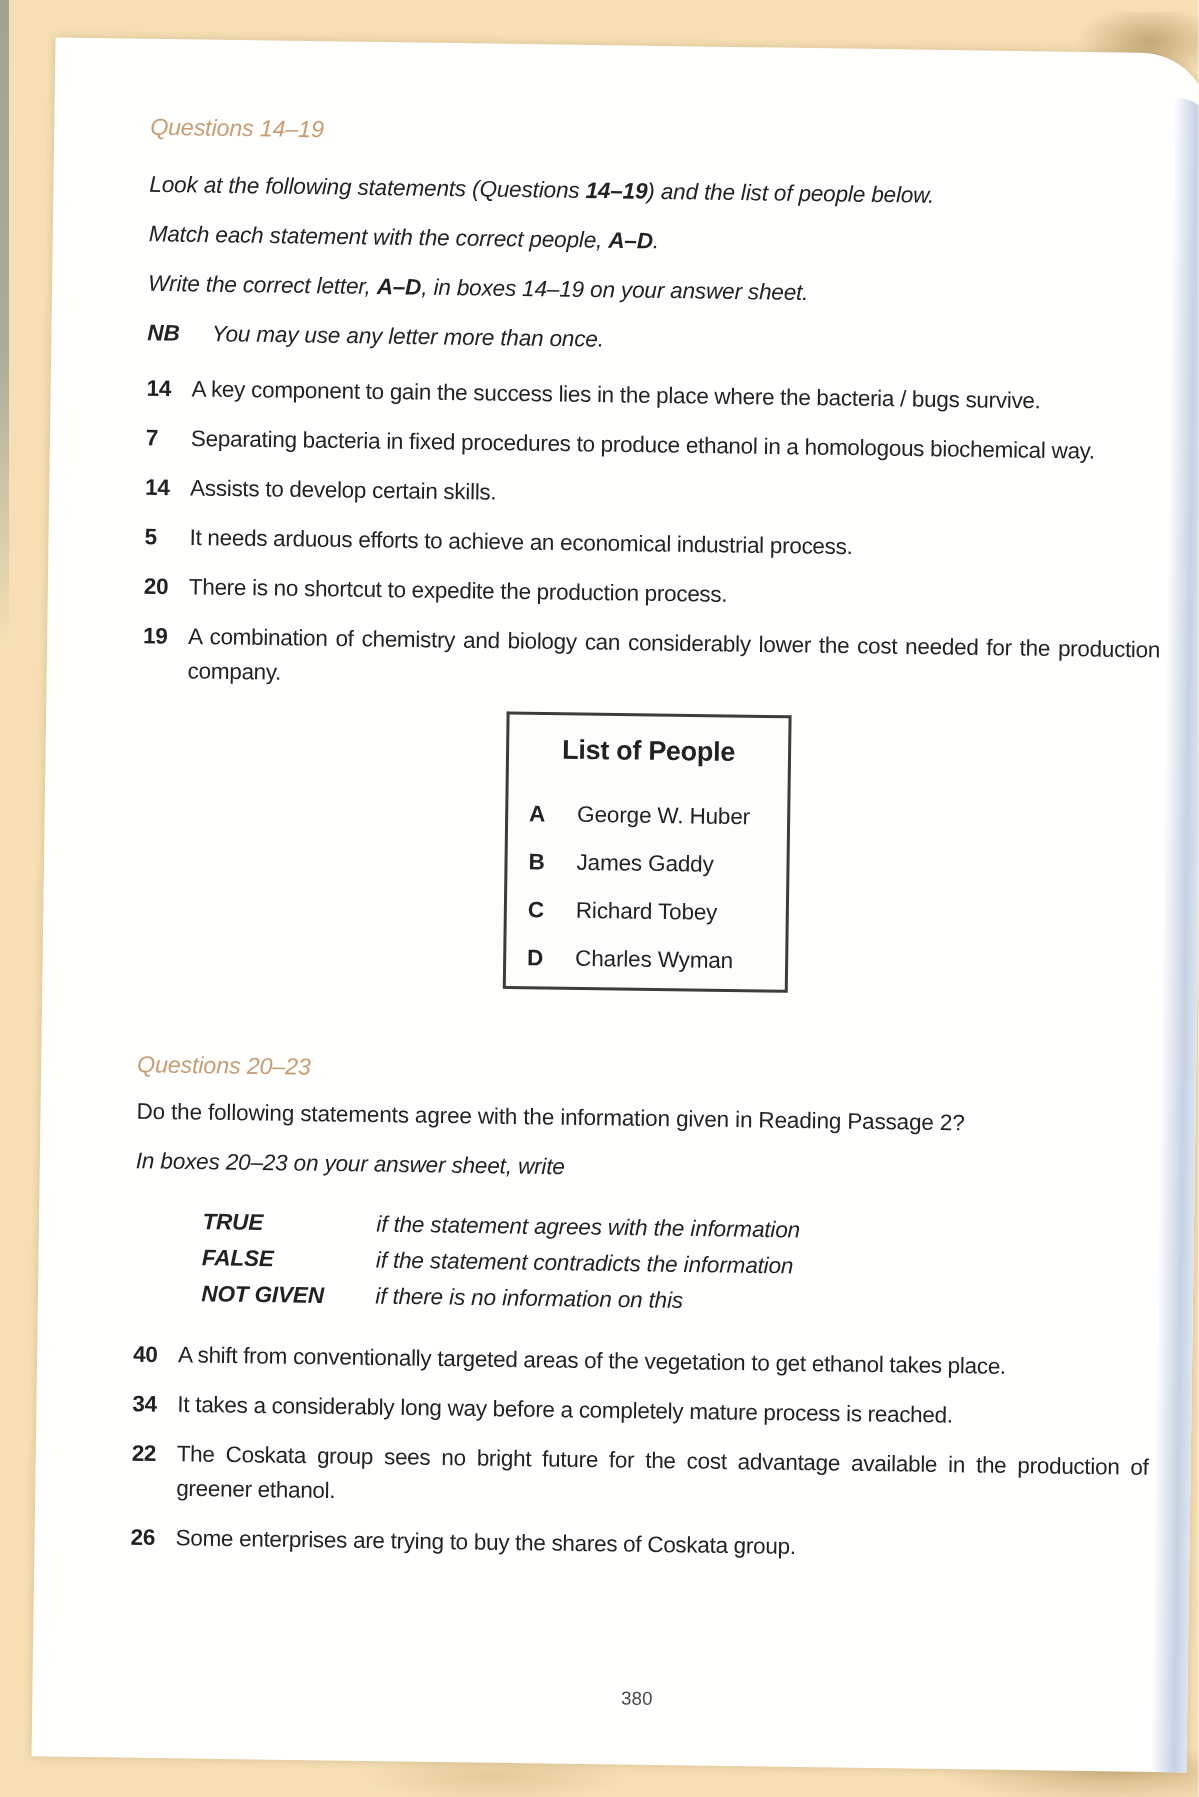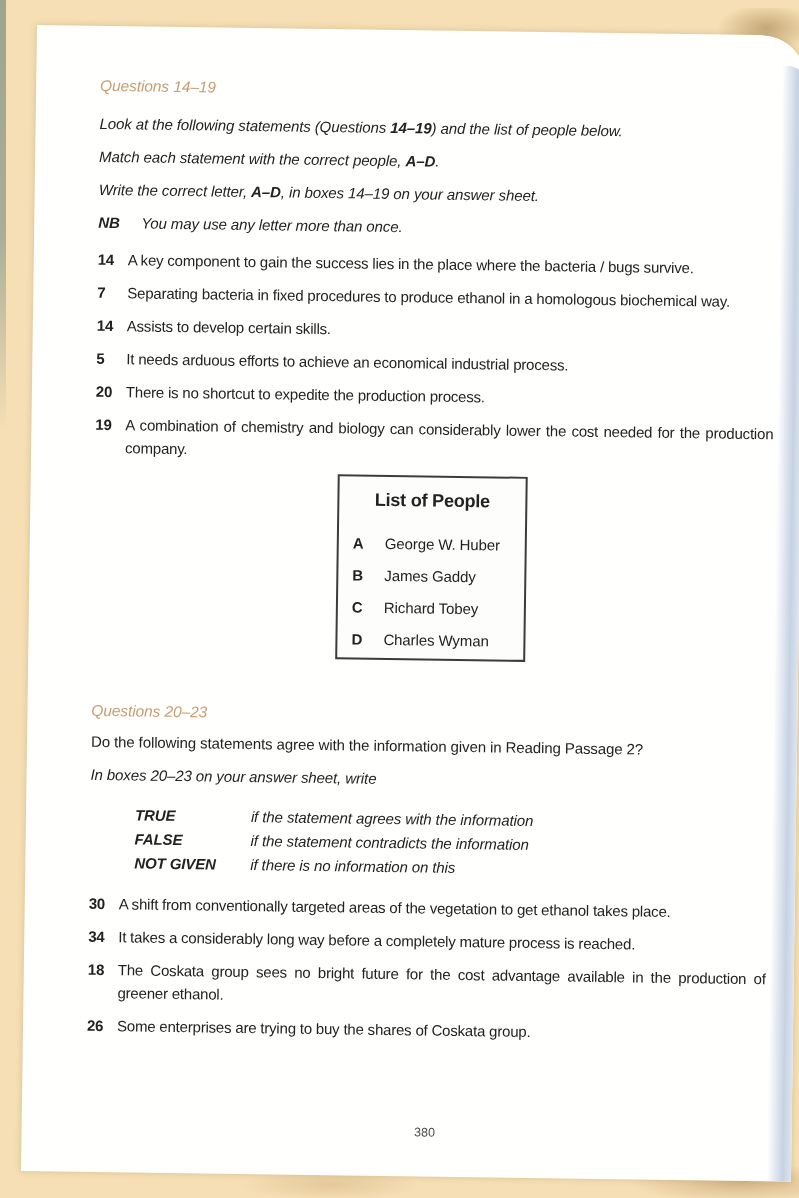--- a/index.html
+++ b/index.html
@@ -180,29 +180,29 @@
         <span class="option-label">FALSE</span>
         <span class="option-desc">if the statement contradicts the information</span>
       </div>
       <div class="option-row">
         <span class="option-label">NOT GIVEN</span>
         <span class="option-desc">if there is no information on this</span>
       </div>
     </div>
 
     <div class="stmt">
-      <span class="num">30</span>
+      <span class="num">40</span>
       <span class="txt">A shift from conventionally targeted areas of the vegetation to get ethanol takes place.</span>
     </div>
     <div class="stmt">
       <span class="num">34</span>
       <span class="txt">It takes a considerably long way before a completely mature process is reached.</span>
     </div>
     <div class="stmt">
-      <span class="num">18</span>
+      <span class="num">22</span>
       <span class="txt justify">The Coskata group sees no bright future for the cost advantage available in the production of greener ethanol.</span>
     </div>
     <div class="stmt">
       <span class="num">26</span>
       <span class="txt">Some enterprises are trying to buy the shares of Coskata group.</span>
     </div>
 
     <div class="page-number">380</div>
 
   </div>

